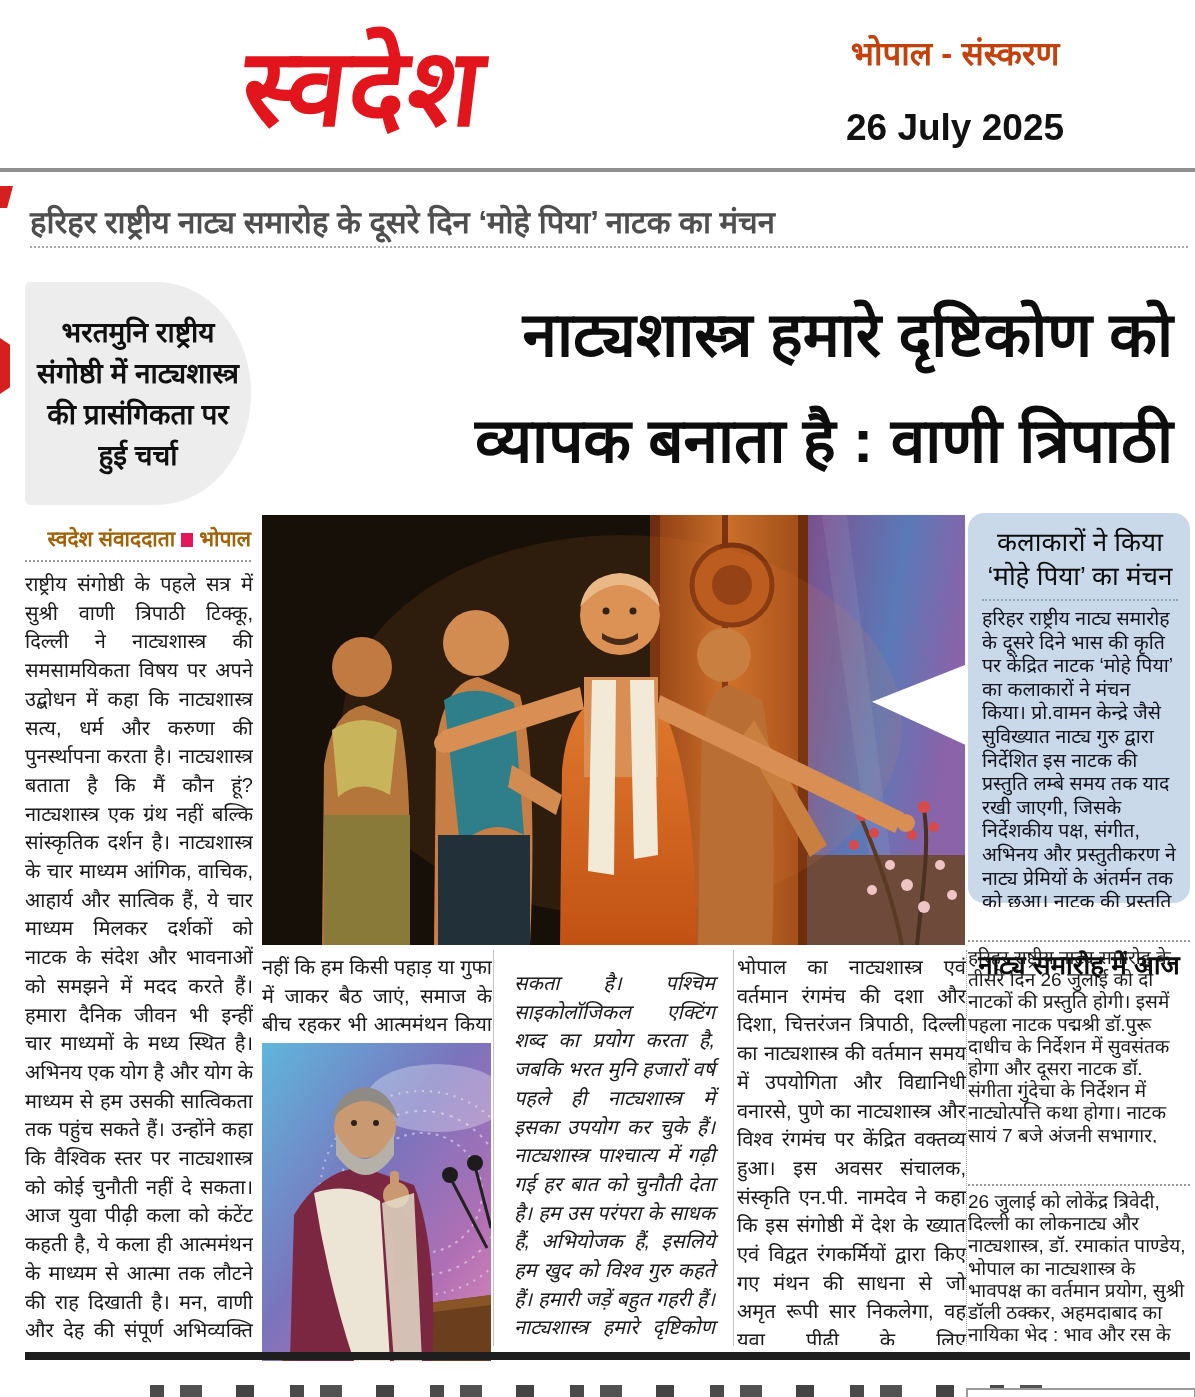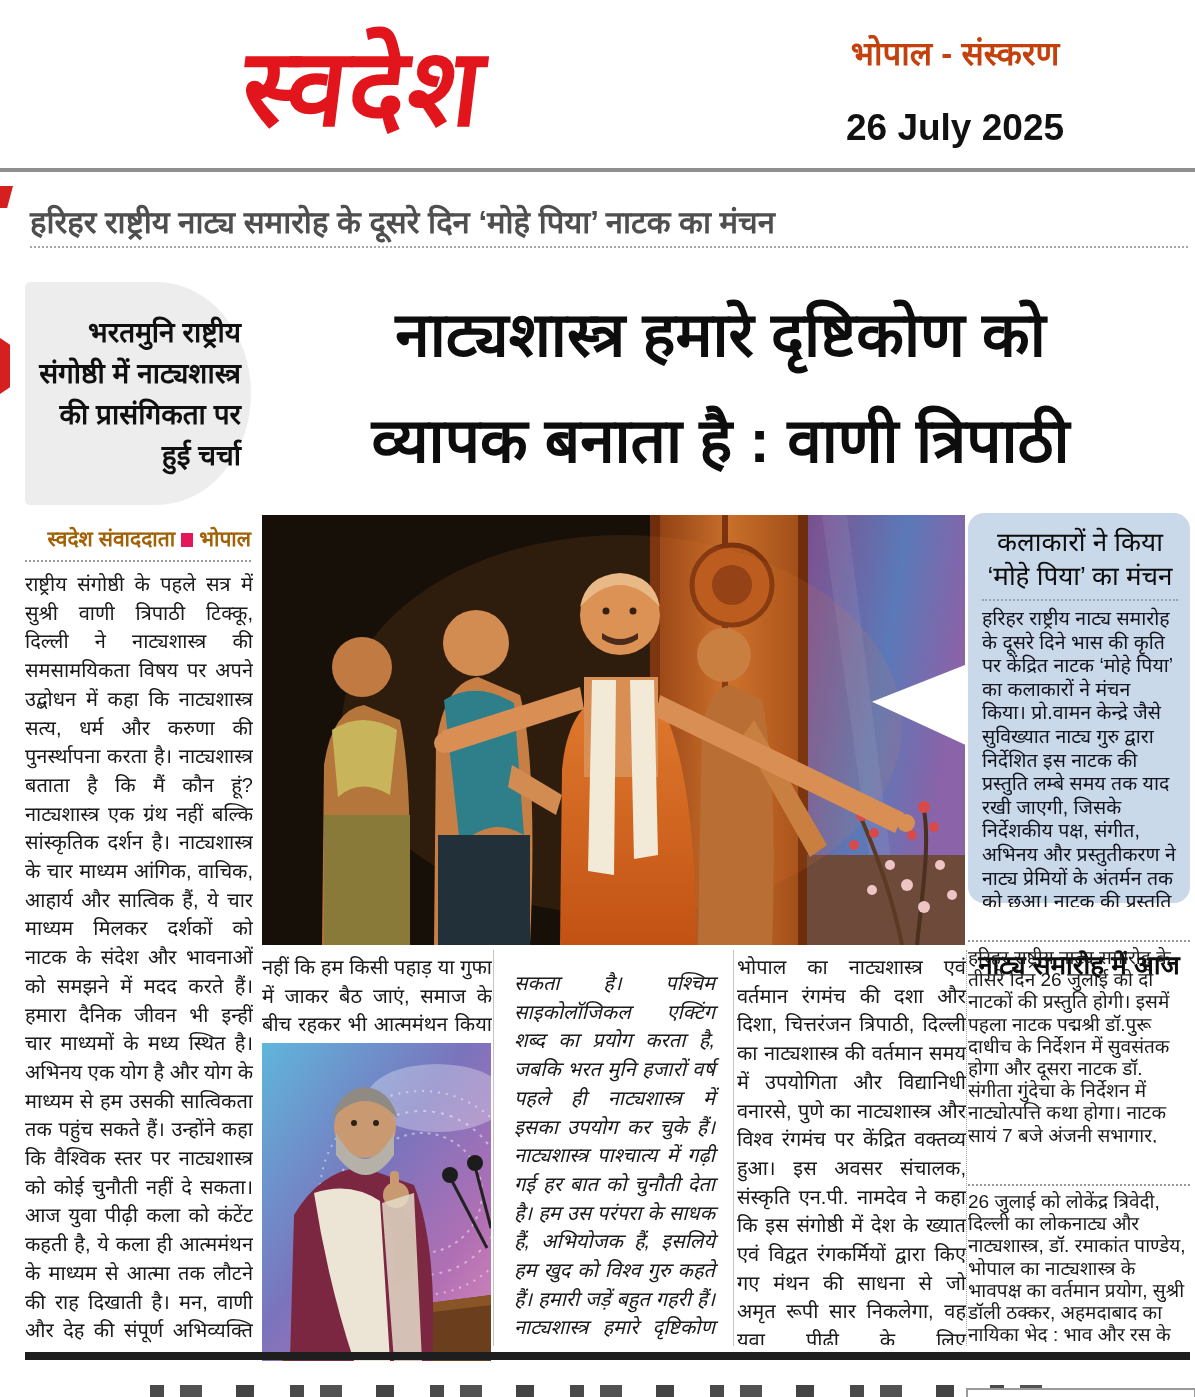--- a/index.html
+++ b/index.html
@@ -22,24 +22,24 @@
             clip-path:polygon(0 0,100% 12%,100% 88%,0 100%);}
 
   
   .kicker{position:absolute;left:30px;top:200px;width:1135px;text-align:left;
           font-size:31px;font-weight:700;color:#4f4f4f;}
   .kicker-rule{position:absolute;left:30px;top:246px;width:1158px;border-top:2px dotted #a8a8a8;}
 
   
   .side-box{position:absolute;left:25px;top:282px;width:226px;height:223px;background:#ededed;
             border-radius:6px 110px 110px 6px / 6px 130px 130px 6px;
-            display:flex;align-items:center;justify-content:center;text-align:right;
+            display:flex;align-items:center;justify-content:center;text-align:center;
             font-size:28px;font-weight:800;line-height:41px;color:#101010;padding:4px 10px;box-sizing:border-box;}
   .headline{position:absolute;left:268px;top:282px;width:905px;color:#0d0d0d;
-            font-weight:900;text-align:center;}
+            font-weight:900;text-align:right;}
   .headline .l{font-size:62px;line-height:106px;white-space:nowrap;letter-spacing:0px;}
 
   
   .byline{position:absolute;left:25px;top:524px;width:226px;text-align:right;
           font-size:21px;font-weight:800;color:#a16207;padding-bottom:8px;border-bottom:2px dotted #9a9a9a;}
   .byline .sq{display:inline-block;width:12px;height:14px;background:#e5175a;margin:0 6px;vertical-align:-1px;}
   .body-col{position:absolute;font-size:20px;line-height:28.7px;color:#1a1a1a;
             text-align:justify;overflow:hidden;}
   #col1{left:25px;top:570px;width:228px;height:778px;}
   #col2{left:262px;top:953px;width:230px;height:88px;}

